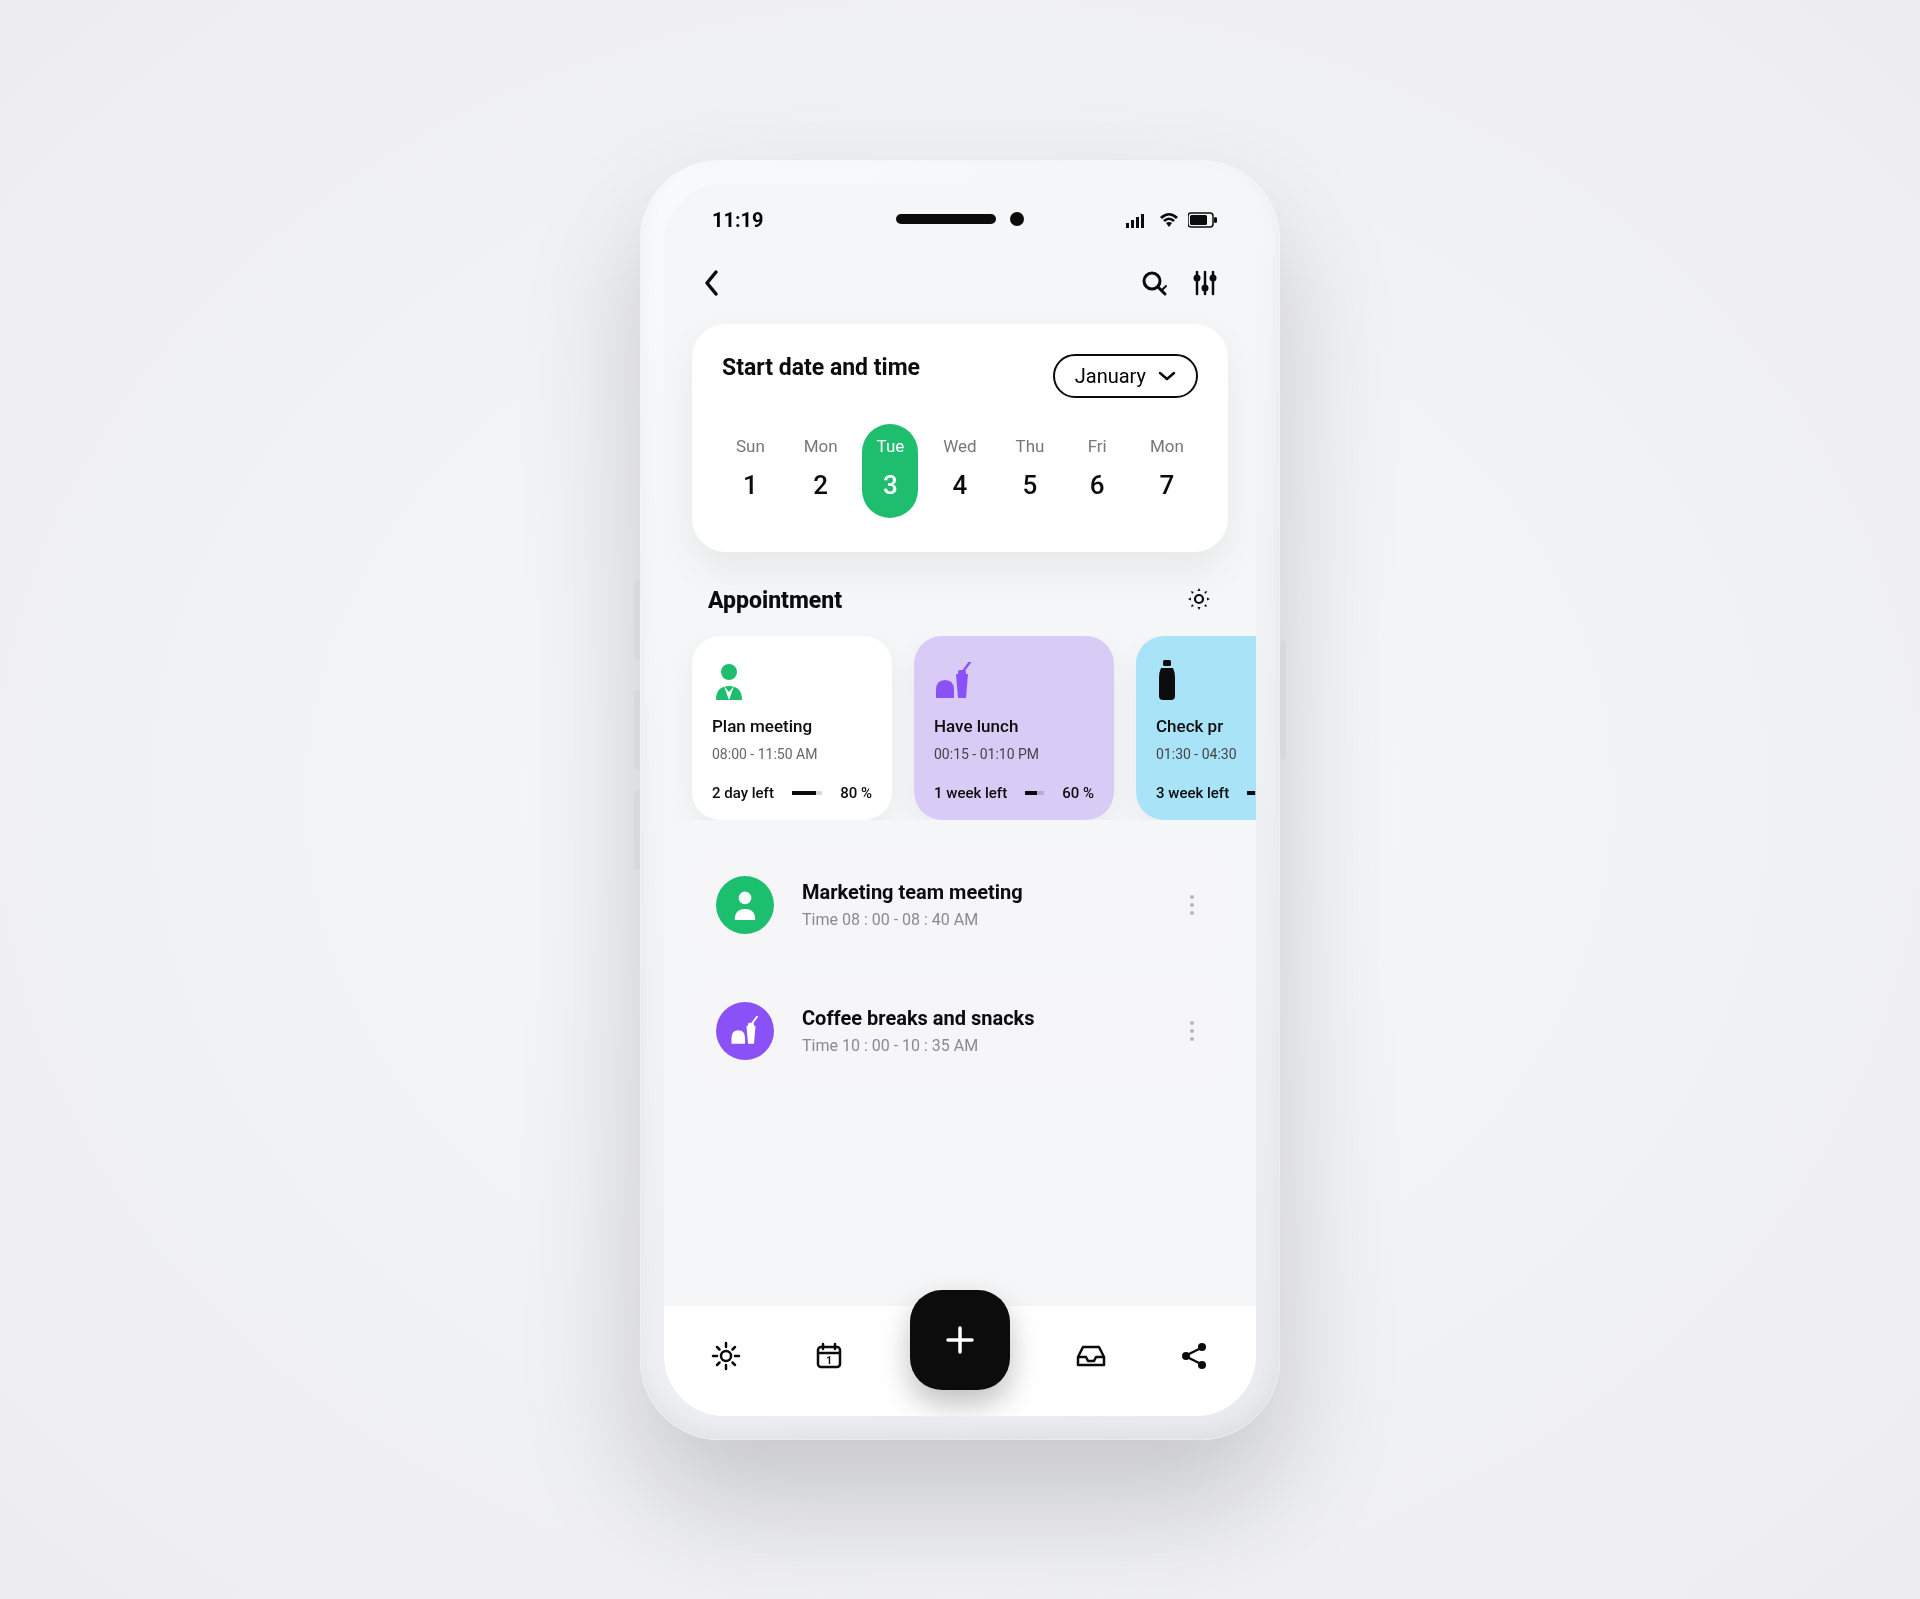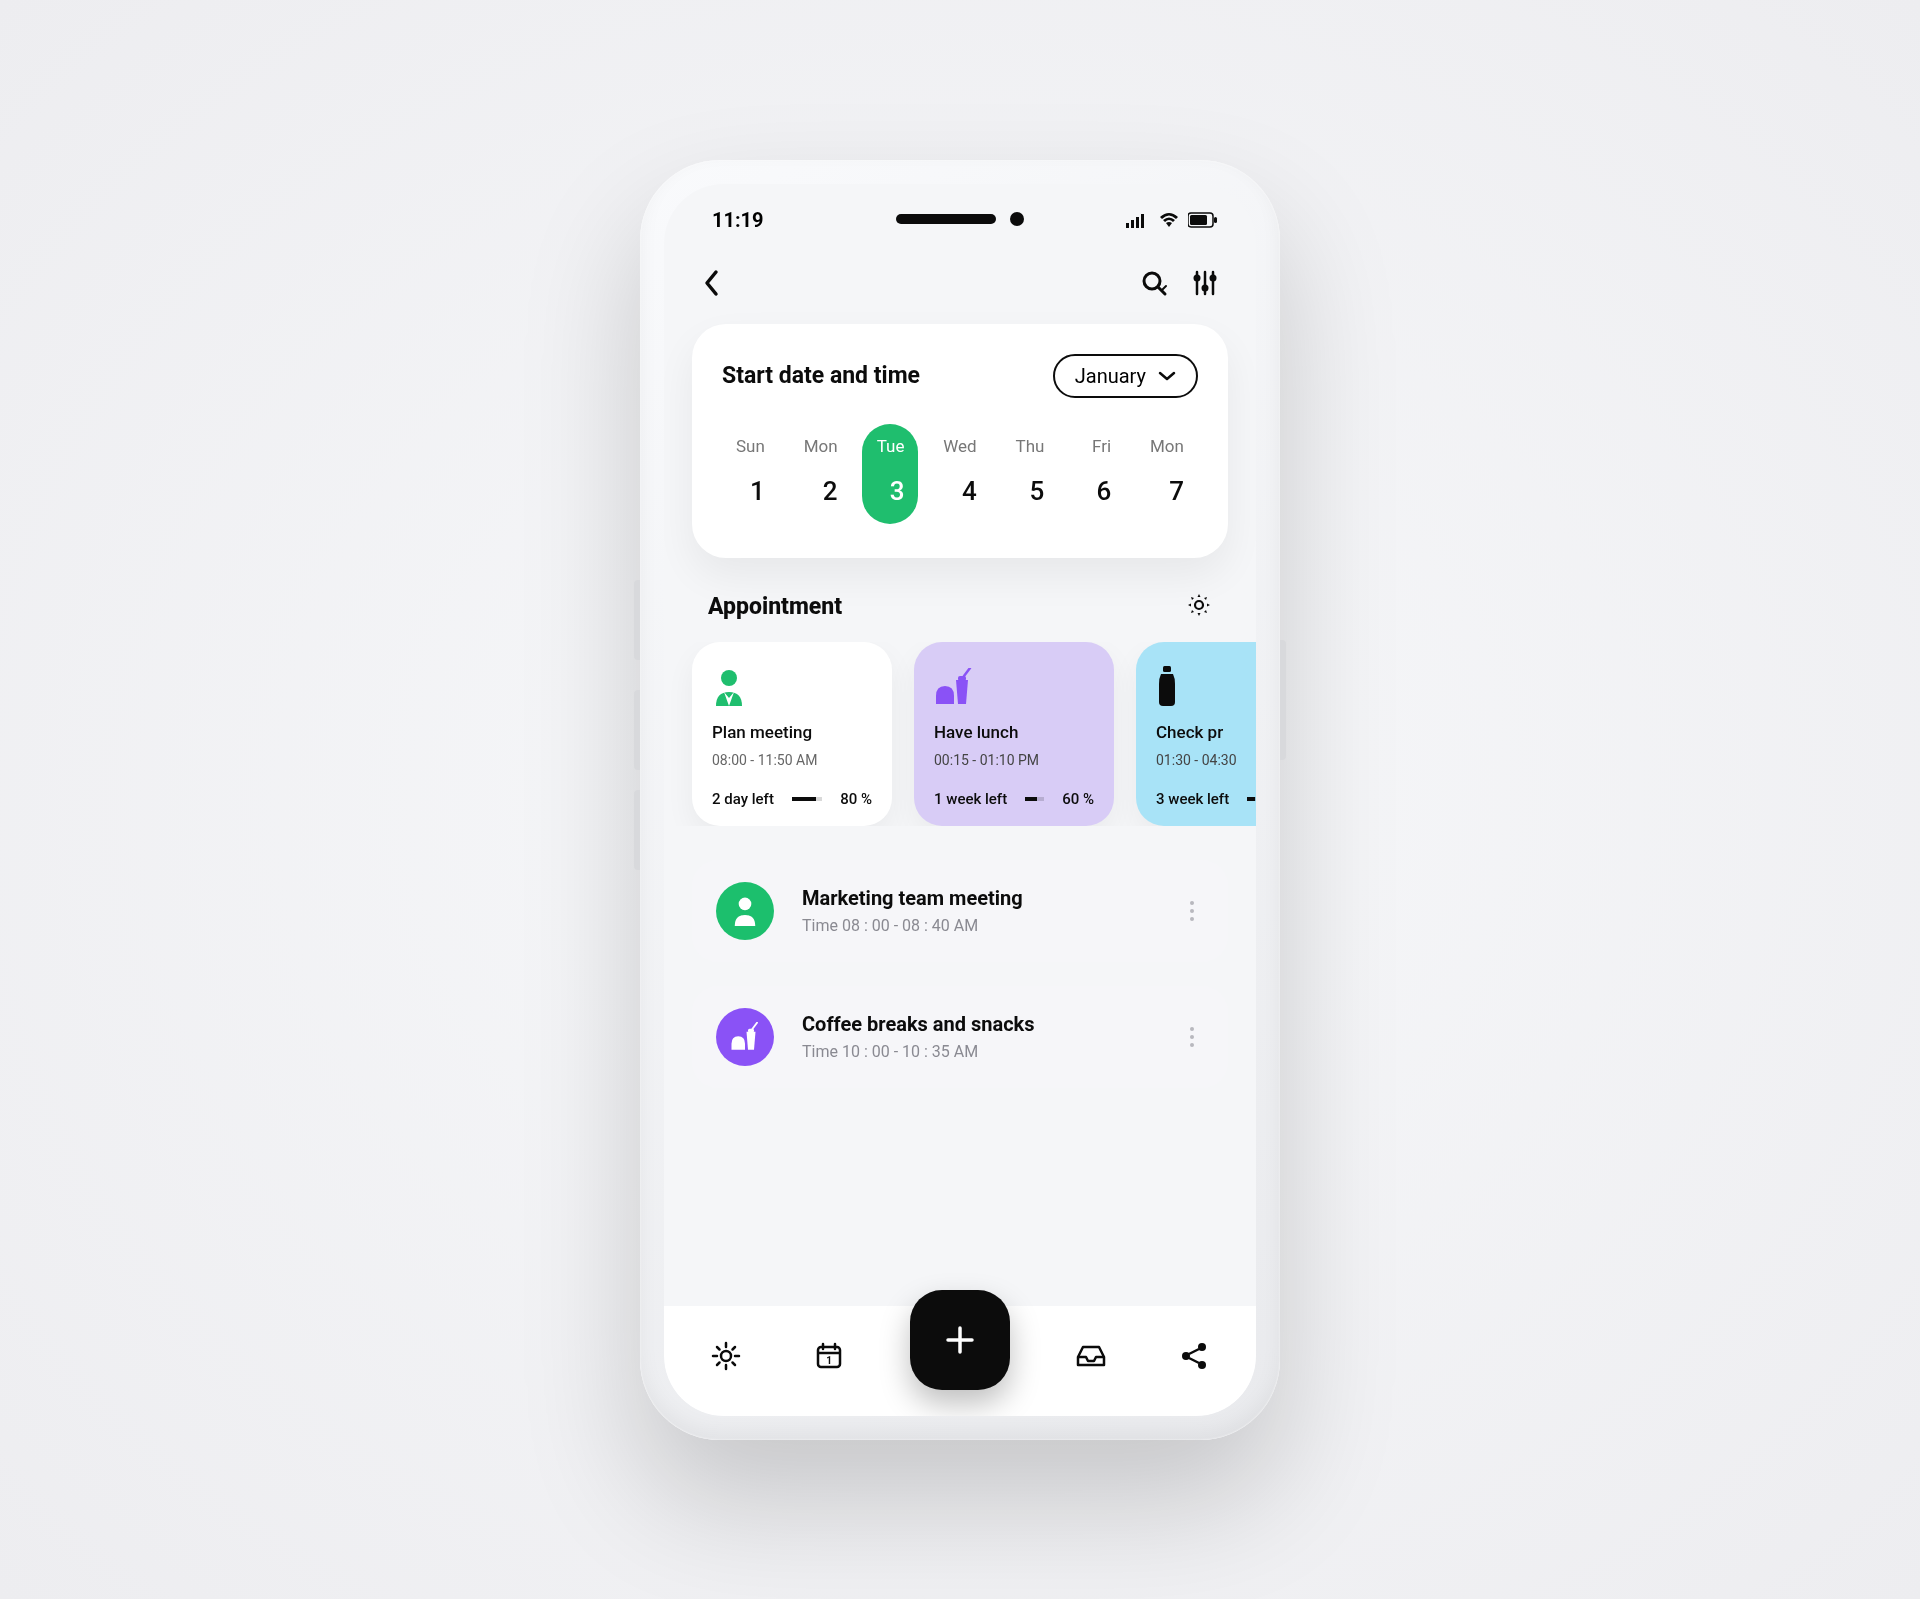--- a/index.html
+++ b/index.html
@@ -10,25 +10,25 @@
 .screen{width:100%;height:100%;background:#f5f6f8;border-radius:60px;overflow:hidden;position:relative;display:flex;flex-direction:column}
 .status-bar{display:flex;align-items:center;justify-content:space-between;padding:24px 38px 18px 48px;font-weight:700;font-size:20px}
 .status-right{display:flex;align-items:center;gap:8px}
 .notch{position:absolute;top:28px;left:50%;transform:translateX(-50%);display:flex;align-items:center;gap:14px}
 .speaker{width:100px;height:10px;background:#0b0b0b;border-radius:10px}
 .cam{width:14px;height:14px;background:#0b0b0b;border-radius:50%}
 .top-nav{display:flex;align-items:center;justify-content:space-between;padding:18px 38px 22px 38px}
 .top-nav-right{display:flex;align-items:center;gap:24px}
 .icon-btn{cursor:pointer}
 .card{background:#fff;border-radius:34px;margin:0 28px;padding:30px 30px 34px 30px;box-shadow:0 18px 40px rgba(0,0,0,.06)}
-.card-head{display:flex;align-items:center;justify-content:space-between;margin-bottom:26px}
+.card-head{display:flex;align-items:flex-start;justify-content:space-between;margin-bottom:26px}
 .card-title{font-size:23px;font-weight:700;color:#0c0c0c}
 .month-pill{border:2.5px solid #0c0c0c;border-radius:30px;padding:8px 20px;display:flex;align-items:center;gap:12px;font-weight:400;font-size:20px;cursor:pointer}
 .week{display:flex;justify-content:space-between}
-.day{display:flex;flex-direction:column;align-items:flex-end;gap:20px;padding:12px 14px 18px;border-radius:28px;cursor:pointer;min-width:56px}
+.day{display:flex;flex-direction:column;align-items:center;gap:14px;padding:12px 14px 18px;border-radius:28px;cursor:pointer;min-width:56px}
 .day.active{background:#1fbe6e;color:#fff}
 .day-label{font-size:17px;color:#777}
 .day.active .day-label{color:#fff}
 .day-num{font-size:26px;font-weight:500;color:#0c0c0c}
 .day.active .day-num{color:#fff}
 .section-head{display:flex;align-items:center;justify-content:space-between;padding:34px 44px 20px}
 .section-title{font-size:23px;font-weight:800;color:#0c0c0c}
 .appt-row{display:flex;gap:22px;padding:0 28px;overflow:hidden}
 .appt-card{flex:0 0 200px;border-radius:28px;padding:22px 20px 18px;background:#fff;box-shadow:0 12px 30px rgba(0,0,0,.05);cursor:pointer}
 .appt-card.purple{background:#d8ccf6}

